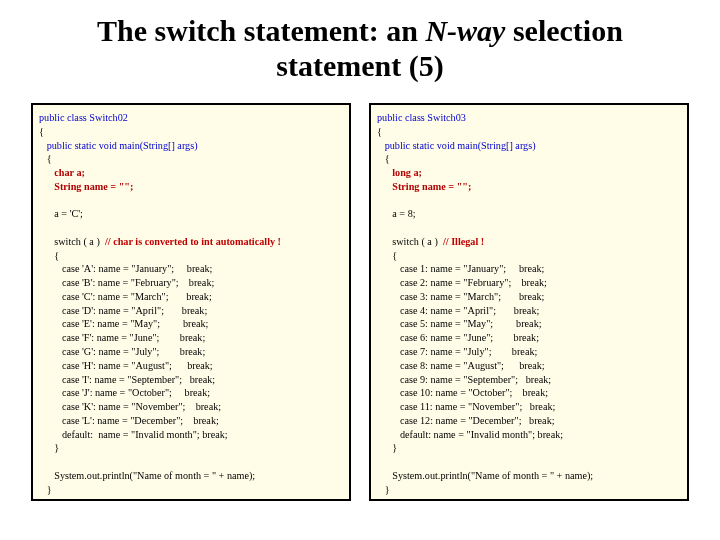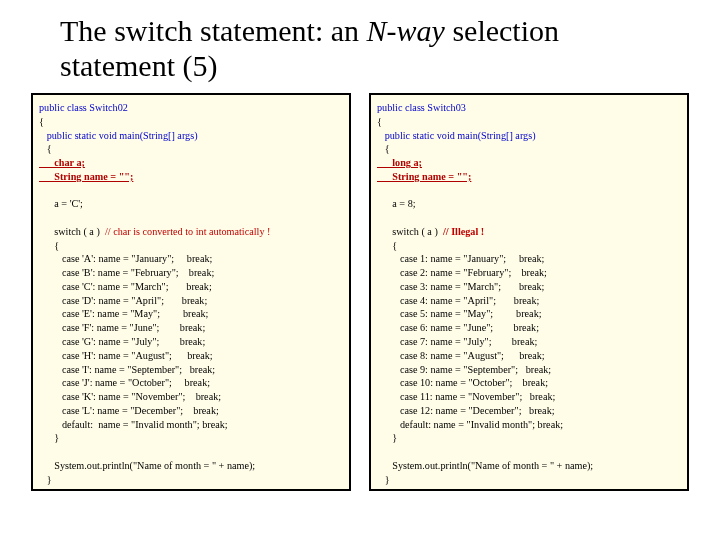--- a/index.html
+++ b/index.html
@@ -12,24 +12,24 @@
     overflow: hidden;
   }
   .slide {
     width: 720px;
     height: 540px;
     position: relative;
     box-sizing: border-box;
     padding: 10px 20px 0 20px;
   }
   .title {
-    text-align: left;
+    text-align: center;
     font-size: 30px;
-    font-weight: normal;
-    margin: 4px 40px 10px 40px;
+    font-weight: bold;
+    margin: 4px 40px 20px 40px;
     line-height: 1.15;
   }
   .title .ital { font-style: italic; }
   .panels {
     display: flex;
     gap: 18px;
     justify-content: center;
     padding: 0 2px;
   }
   .codebox {
@@ -42,23 +42,23 @@
     overflow: hidden;
   }
   .code {
     font-family: "Times New Roman", serif;
     font-size: 10.2px;
     line-height: 1.35;
     white-space: pre;
     color: #000;
   }
   .kw   { color: #0000cc; font-weight: normal; }
-  .decl { color: #b00000; font-weight: bold; text-decoration: underline; }
+  .decl { color: #b00000; font-weight: bold; }
   .err  { color: #c00000; font-weight: bold; text-align: right; }
-  .cmt  { color: #c00000; }
+  .cmt  { color: #c00000; font-weight: bold; }
 </style>
 </head>
 <body>
 
 <div class="slide">
 
   <div class="title">
     <span>The switch statement: an </span><span class="ital">N-way</span><span> selection statement (5)</span>
   </div>
 

